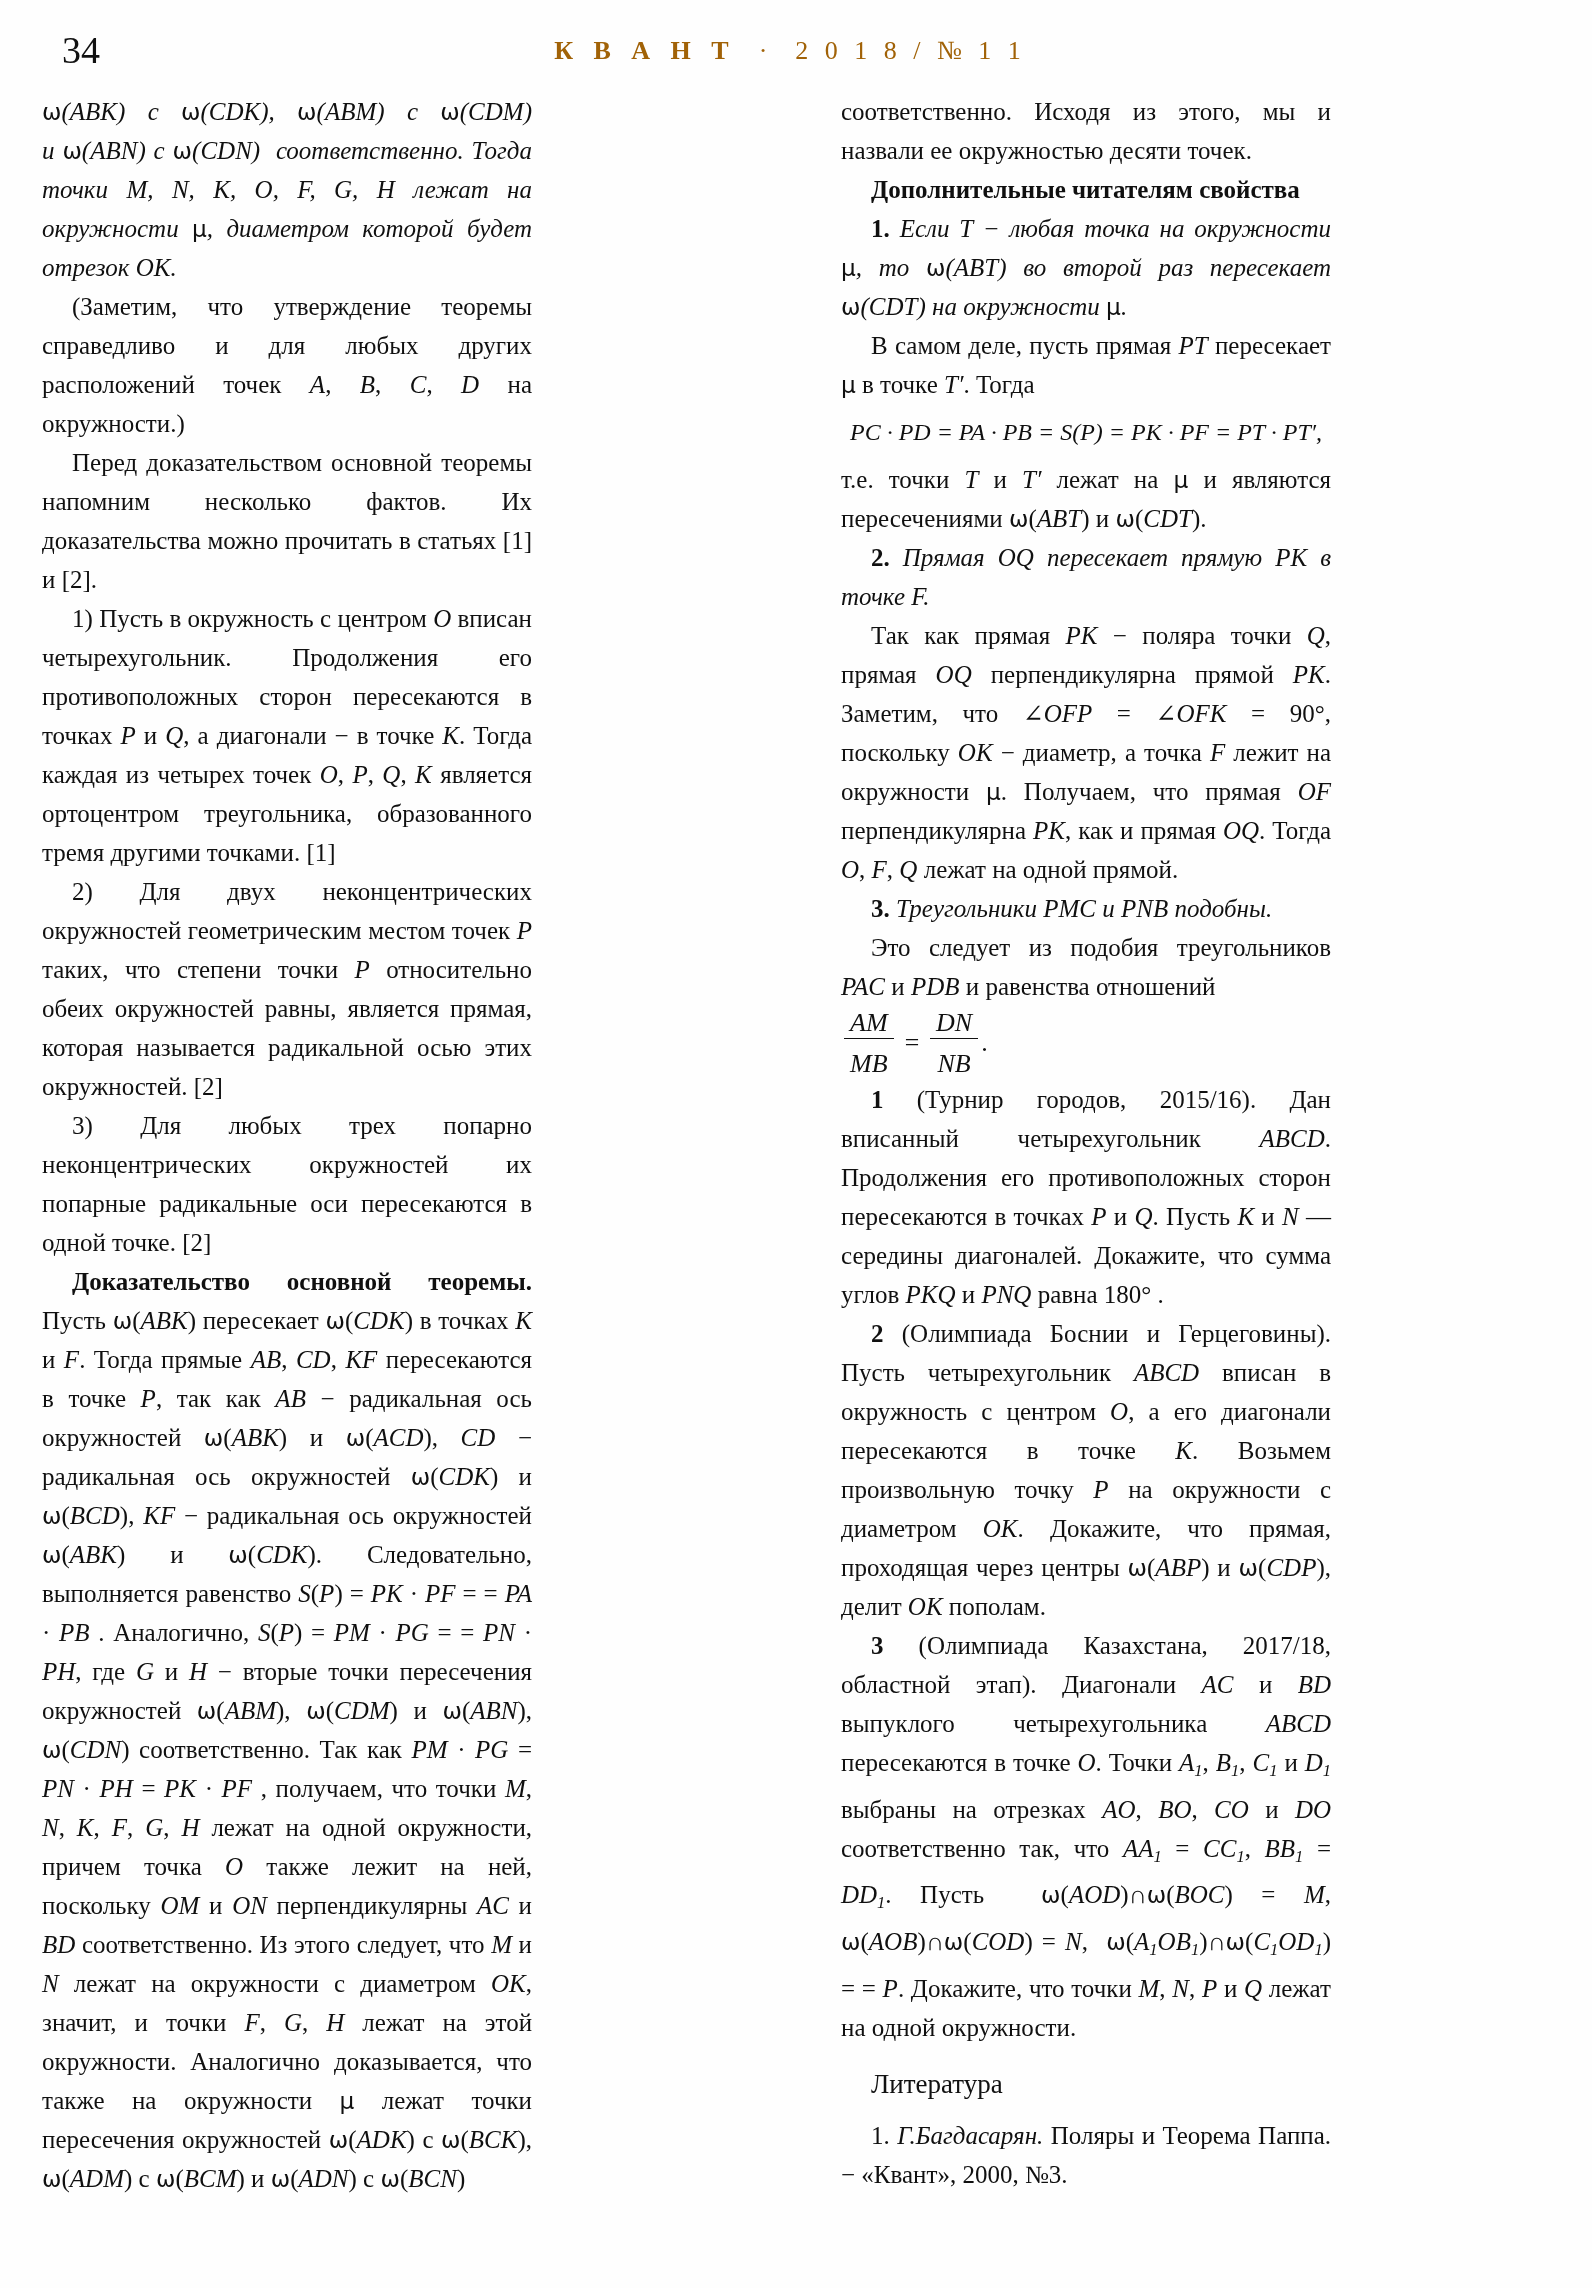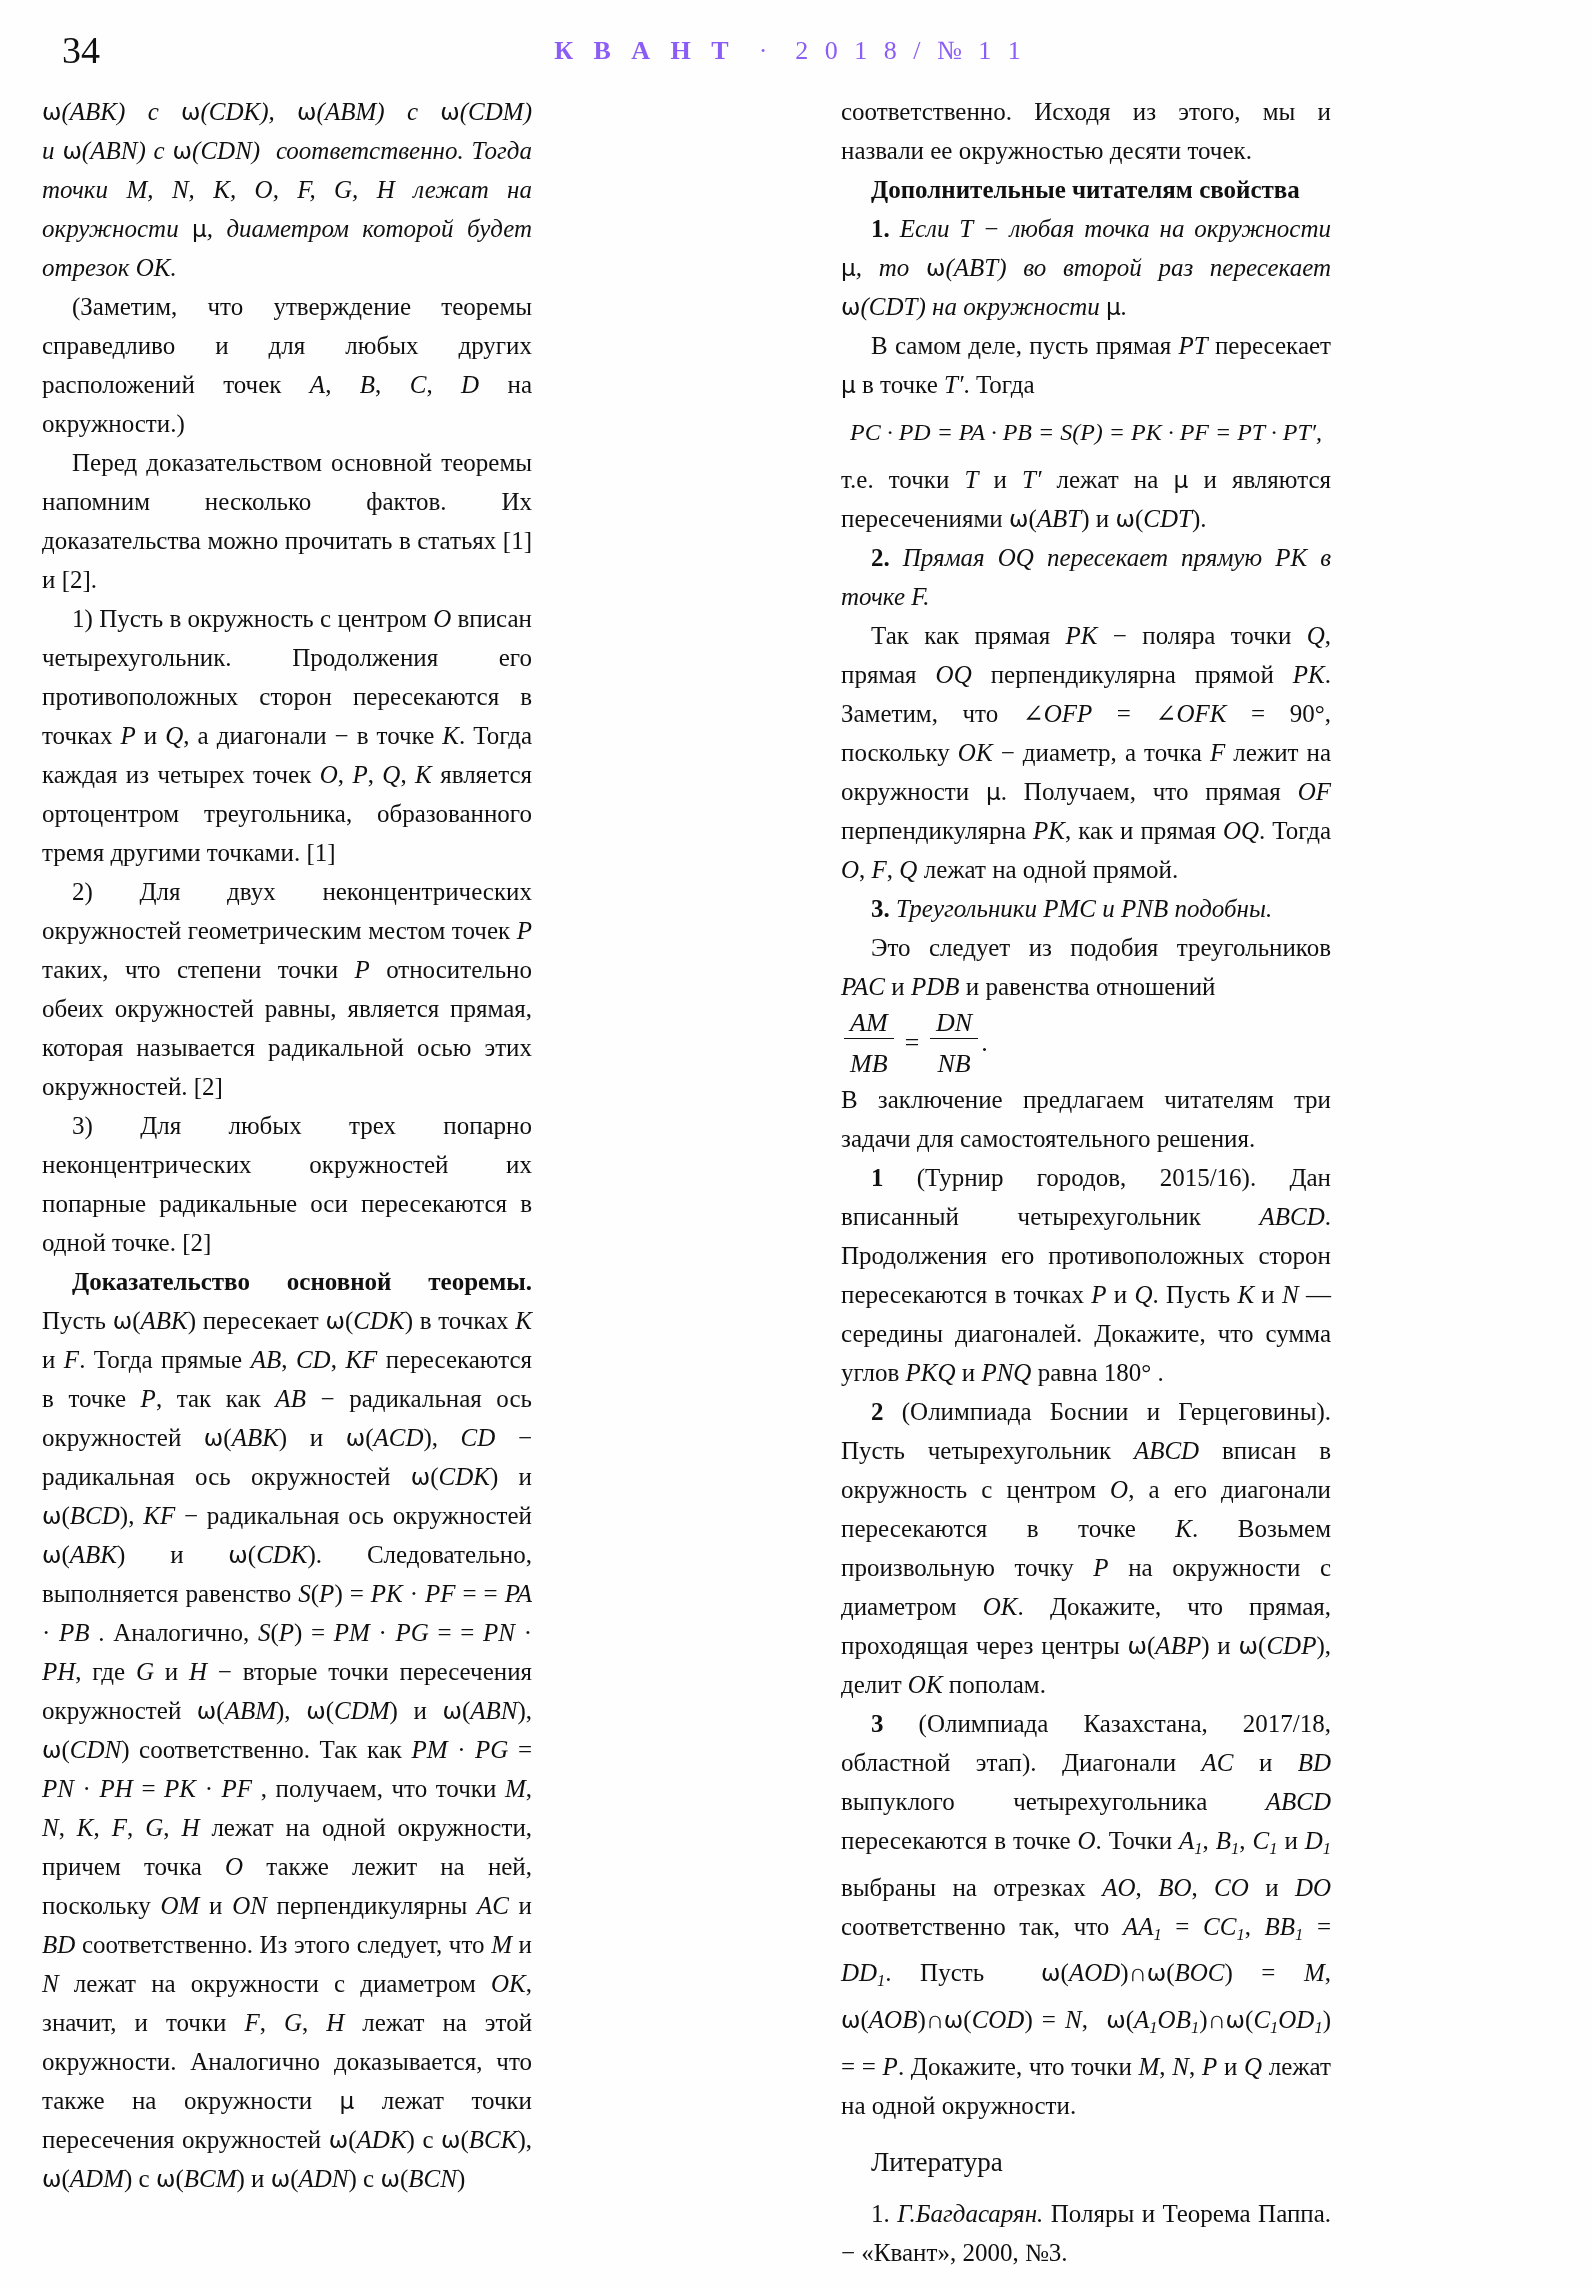--- a/index.html
+++ b/index.html
@@ -43,21 +43,21 @@
   }
   .journal-title {
     position: absolute;
     left: 0; top: 6px;
     width: 1556px;
     text-align: center;
     font-size: 26px;
     line-height: 34px;
     font-weight: 700;
     letter-spacing: 7px;
-    color: #8b5cf6;
+    color: #a16207;
   }
   .journal-title .dot { letter-spacing: 5px; font-weight: 400; }
   .journal-title .issue { font-weight: 400; letter-spacing: 5px; }
 
   
   .col {
     position: absolute;
     top: 92px;
     width: 490px;
     font-size: 25px;
@@ -233,23 +233,20 @@
         <span class="num">AM</span>
         <span class="den">MB</span>
       </span>
       <span class="m">=</span>
       <span class="frac">
         <span class="num">DN</span>
         <span class="den">NB</span>
       </span><span>.</span>
     </p>
 
-    <p class="noindent">
-      В заключение предлагаем читателям три задачи для самостоятельного решения.
-    </p>
 
     <p>
       <span class="bd">1</span>&nbsp;(Турнир городов, 2015/16). Дан вписанный четырехугольник <span class="m">ABCD</span>. Продолжения его противоположных сторон пересекаются в точках <span class="m">P</span> и <span class="m">Q</span>. Пусть <span class="m">K</span> и <span class="m">N</span> — середины диагоналей. Докажите, что сумма углов <span class="m">PKQ</span> и <span class="m">PNQ</span> равна 180°&nbsp;.
     </p>
 
     <p>
       <span class="bd">2</span>&nbsp;(Олимпиада Боснии и Герцеговины). Пусть четырехугольник <span class="m">ABCD</span> вписан в окружность с центром <span class="m">O</span>, а его диагонали пересекаются в точке <span class="m">K</span>. Возьмем произвольную точку <span class="m">P</span> на окружности с диаметром <span class="m">OK</span>. Докажите, что прямая, проходящая через центры <span class="om">ω</span>(<span class="m">ABP</span>) и <span class="om">ω</span>(<span class="m">CDP</span>), делит <span class="m">OK</span> пополам.
     </p>
 
     <p>

